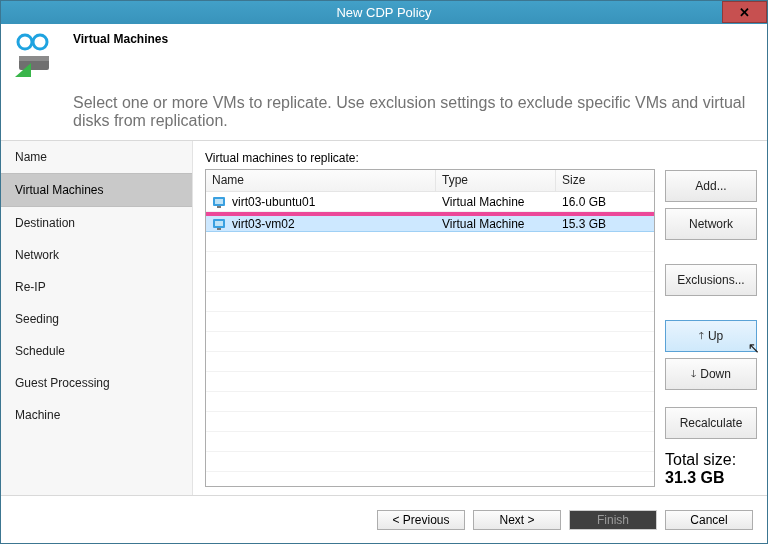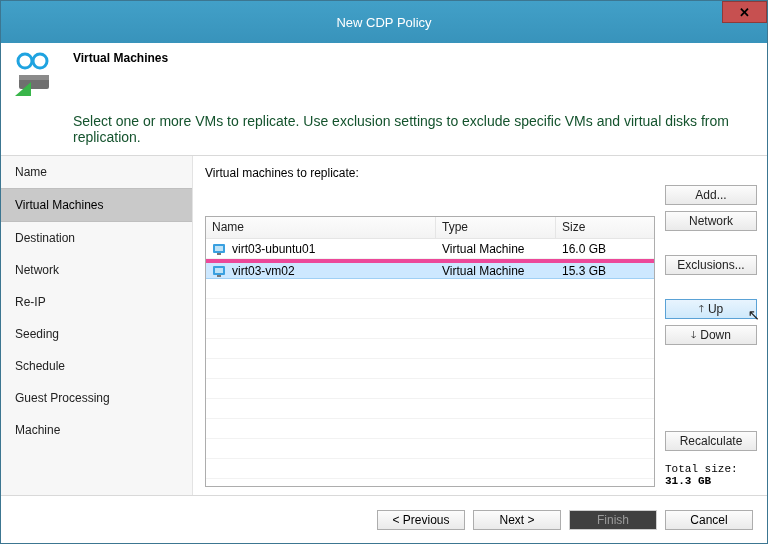--- a/index.html
+++ b/index.html
@@ -11,21 +11,21 @@
     width: 768px; height: 544px;
     overflow: hidden;
   }
   .window {
     width: 768px; height: 544px;
     border: 1px solid #3c7691;
     background: #ffffff;
     display: flex; flex-direction: column;
   }
   .titlebar {
-    height: 42px;
+    height: 23px;
     background: linear-gradient(#42a0c8, #3893bb);
     display: flex; align-items: center;
     position: relative;
     color: #ffffff;
   }
   .titlebar .title {
     flex:1; text-align:center; font-size:13px;
   }
   .close-btn {
     position:absolute; right:0; top:0;
@@ -35,21 +35,21 @@
     display:flex; align-items:center; justify-content:center;
     color:#000; font-weight:bold; font-size:13px; font-family:Arial;
   }
   .header-panel {
     padding:8px 12px 10px 12px;
     display:flex; gap:12px;
     border-bottom:1px solid #d9d9d9;
   }
   .wiz-icon { width:48px; height:48px; flex-shrink:0; }
   .header-texts .heading { font-weight:bold; font-size:12px; margin-bottom:1px; }
-  .header-texts .sub { font-size:14px; color:#14532d;margin-top:48px; }
+  .header-texts .sub { font-size:16px; color:#737373;margin-top:48px; }
   .body {
     flex:1; display:flex; min-height:0;
   }
   .sidebar {
     width:192px;
     background:#f7f7f7;
     border-right:1px solid #e3e3e3;
     padding:0;
     margin:0;
   }
@@ -63,21 +63,21 @@
     border-top:1px solid #bfbfbf;
     border-bottom:1px solid #bfbfbf;
     color:#000;
   }
   .main {
     flex:1;
     padding:10px 10px 8px 12px;
     display:flex; gap:10px;
     min-width:0;
   }
-  .table-area { flex:1; display:flex; flex-direction:column; min-width:0;gap:32px;}
+  .table-area { flex:1; display:flex; flex-direction:column; min-width:0;}
   .table-label { margin-bottom:4px; }
   .grid {
     flex:1;
     border:1px solid #adadad;
     background:#ffffff;
     overflow:hidden;
     display:flex; flex-direction:column;
   }
   .grid-header {
     display:flex; background:#ffffff;
@@ -97,36 +97,36 @@
     display:flex; height:20px; align-items:center;
     border-bottom:1px solid #f2f2f2;
   }
   .row .cell { padding:2px 6px; font-size:12px; overflow:hidden; white-space:nowrap; text-overflow:ellipsis; }
   .row .cell.col-name { display:flex; align-items:center; gap:4px; }
   .row.selected { background:#cde8ff; border-bottom:1px solid #9fd0f5; border-top:4px solid #ec4899; }
   .empty-row { height:20px; border-bottom:1px solid #f2f2f2; }
   .vm-ico { width:16px; height:16px; display:inline-block; }
   .btn-col { width:92px; display:flex; flex-direction:column; gap:6px; padding-top:19px;}
   .btn {
-    height:20px;
+    height:32px;
     border:1px solid #adadad;
     background:linear-gradient(#fcfcfc,#eaeaea);
     font-size:12px; color:#222;
     display:flex; align-items:center; justify-content:center;
     cursor:pointer;
     padding:0 6px;
     position:relative;
   }
   .btn.hover {
     background:linear-gradient(#e8f4fe,#cfe9fb);
     border-color:#5aa2d6;
   }
   .spacer-sm { height:12px; }
   .spacer-lg { flex:1; }
-  .total { margin-top:6px; font-size:11px;font-family:Liberation Mono, monospace; }
+  .total { margin-top:6px; font-size:16px; }
   .total .val { font-weight:bold; }
   .arrow { font-size:10px; margin-right:4px; }
   .cursor { position:absolute; right:-4px; bottom:-6px; font-size:15px; }
   .footer {
     height:48px;
     border-top:1px solid #d9d9d9;
     display:flex; align-items:center; justify-content:flex-end;
     gap:8px; padding-right:14px;
     background:#ffffff;
   }

